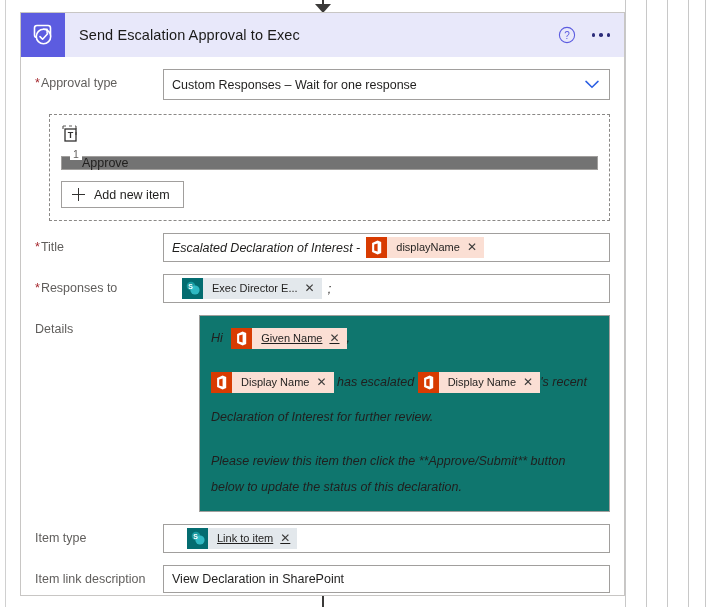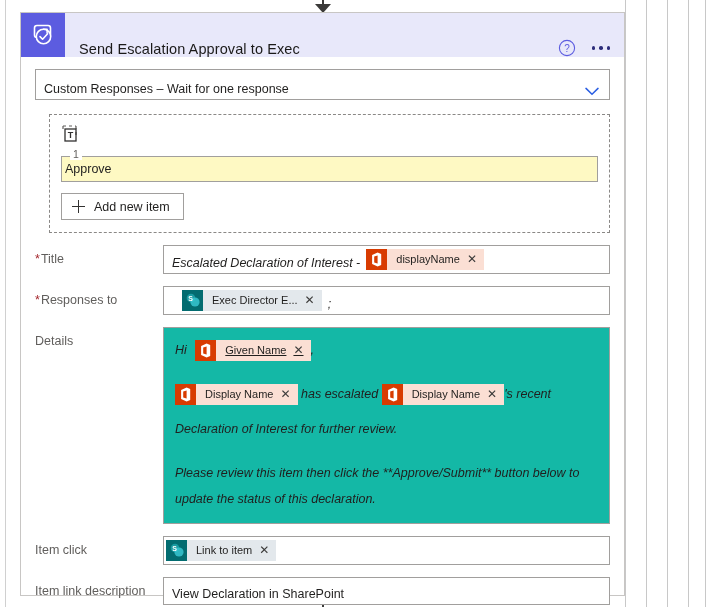--- a/index.html
+++ b/index.html
@@ -37,21 +37,21 @@
   }
 
   
   .card {
     position: absolute; left: 20px; top: 12px;
     width: 605px; height: 584px;
     background: #ffffff;
     border: 1px solid #c8c6c4;
   }
   .card-header {
-    display: flex; align-items: flex-end;
+    display: flex; align-items: center;
     height: 44px;
     background: #e8e8fa;
   }
   .header-icon-tile {
     width: 44px; height: 44px;
     background: #5c5ce0;
     display: flex; align-items: center; justify-content: center;
     flex: 0 0 44px;
   }
   .header-title {
@@ -74,21 +74,21 @@
     font-size: 12.5px; color: #605e5c;
     padding-top: 6px; line-height: 16px;
   }
   .row-label .req { color: #a4262c; margin-right: 1px; }
   .row-field { flex: 1 1 auto; }
 
   .input {
     border: 1px solid #a19f9d;
     background: #ffffff;
     min-height: 28px;
-    display: flex; align-items: flex-end;
+    display: flex; align-items: center;
     padding: 3px 8px;
     font-size: 12.5px;
     color: #201f1e;
   }
   .input.dropdown { justify-content: space-between; height: 31px; padding-right: 10px; }
   .chev {
     width: 14px; height: 9px; flex: 0 0 14px;
   }
 
   
@@ -103,23 +103,23 @@
   .resp-title .req { color: #a4262c; margin-right: 1px; }
   .tmode-icon { width: 17px; height: 19px; }
 
   .float-wrap { position: relative; margin-top: 9px; }
   .float-label {
     position: absolute; top: -7px; left: 9px;
     background: #ffffff; padding: 0 3px;
     font-size: 10.5px; color: #605e5c; line-height: 11px;
   }
   .float-input {
-    border: 1px solid #a19f9d; height: 26px;
-    display: flex; align-items: center; padding: 0 3px;
-    font-size: 12.5px; color: #201f1e; background: #fef9c3;
+    border: 1px solid #a19f9d; height: 14px;
+    display: flex; align-items: center; padding: 0 20px;
+    font-size: 12.5px; color: #201f1e; background: #737373;
   }
   .add-btn {
     margin-top: 11px;
     display: inline-flex; align-items: center; gap: 9px;
     border: 1px solid #a19f9d; background: #ffffff;
     height: 27px; padding: 0 13px 0 10px;
     font-size: 12.5px; color: #201f1e;
     cursor: pointer;
   }
   .plus { width: 13px; height: 13px; position: relative; display: inline-block; }
@@ -144,25 +144,26 @@
     font-size: 12px; color: #3b3a39; padding-right: 7px; line-height: 21px; cursor: pointer;
   }
   .tok.o365 .tok-txt, .tok.o365 .tok-x { background: #fbdfd4; }
   .tok.o365 .tok-txt { background: #fbdfd4; }
   .tok.sp .tok-txt, .tok.sp .tok-x { background: #e3e8ec; }
 
   .plaintxt { font-size: 12.5px; color: #201f1e; font-style: italic; }
 
   
   .details-box {
-    border: 1px solid #a19f9d; background: #14b8a6;
+    border: 1px solid #a19f9d; background: #0f766e;
     padding: 9px 11px 11px 11px;
     font-size: 12.5px; color: #201f1e;
     line-height: 26px;
     min-height: 170px;
+    margin-left: 36px;
   }
   .details-box p { margin: 0 0 9px 0; }
   .details-box p:last-child { margin-bottom: 0; }
   .details-spacer { height: 9px; }
 </style>
 </head>
 <body>
 
 <div id="root">
 
@@ -200,20 +201,23 @@
             <i></i>
             <i></i>
             <i></i>
           </span>
       </div>
     </div>
 
     <div class="card-body">
 
       <div class="row">
+        <div class="row-label">
+          <span class="req">*</span><span>Approval type</span>
+        </div>
         <div class="row-field">
           <div class="input dropdown">
             <span>Custom Responses – Wait for one response</span>
             <svg class="chev" viewBox="0 0 14 9">
               <path d="M1 1.4 L7 7.2 L13 1.4" fill="none" stroke="#2b5fe3" stroke-width="1.5" stroke-linecap="round"></path>
             </svg>
           </div>
         </div>
       </div>
 
@@ -339,24 +343,24 @@
 
             <div class="details-spacer"></div>
 
             <p class="plaintxt">Please review this item then click the **Approve/Submit** button below to update the status of this declaration.</p>
           </div>
         </div>
       </div>
 
       <div class="row">
         <div class="row-label">
-          <span>Item click</span>
-        </div>
-        <div class="row-field">
-          <div class="input" style="padding-left:2px;">
+          <span>Item type</span>
+        </div>
+        <div class="row-field">
+          <div class="input" style="padding-left:23px;text-decoration:underline;">
             <span class="tok sp">
               <span class="tok-ico">
                 <svg viewBox="0 0 21 21">
                     <rect width="21" height="21" fill="#036c70"></rect>
                     <circle cx="9" cy="8" r="4.3" fill="#1a9ba1"></circle>
                     <circle cx="13" cy="12" r="4.6" fill="#37c6d0" opacity=".85"></circle>
                     <text x="8.6" y="11" text-anchor="middle" font-family="Liberation Sans, sans-serif" font-size="7" font-weight="bold" fill="#ffffff">S</text>
                   </svg>
               </span>
               <span class="tok-txt">Link to item</span>

